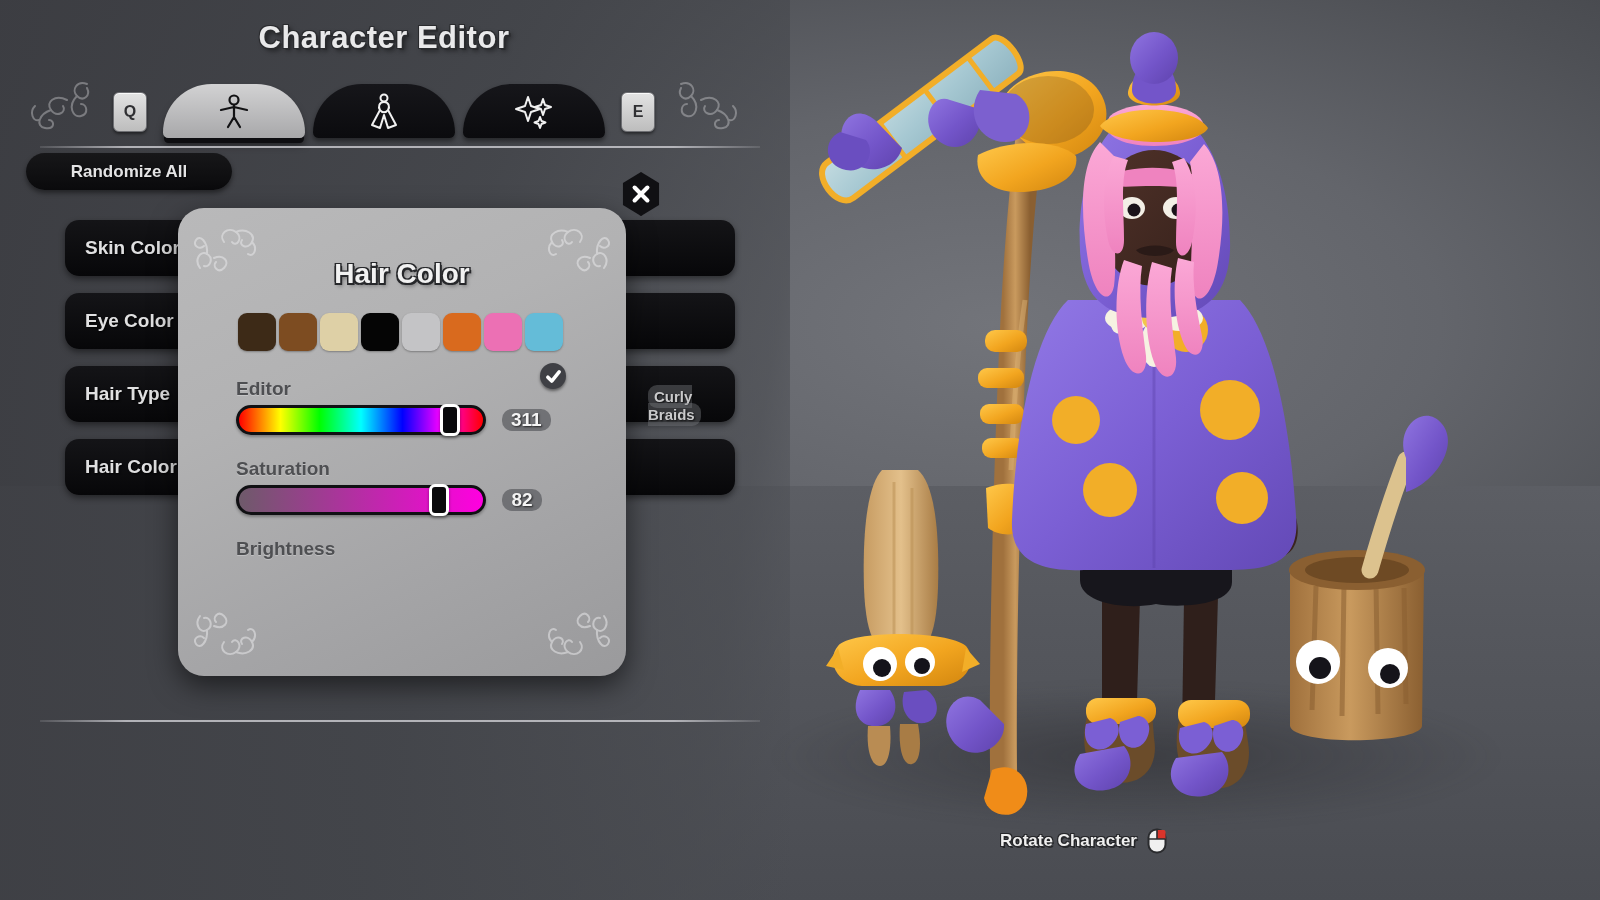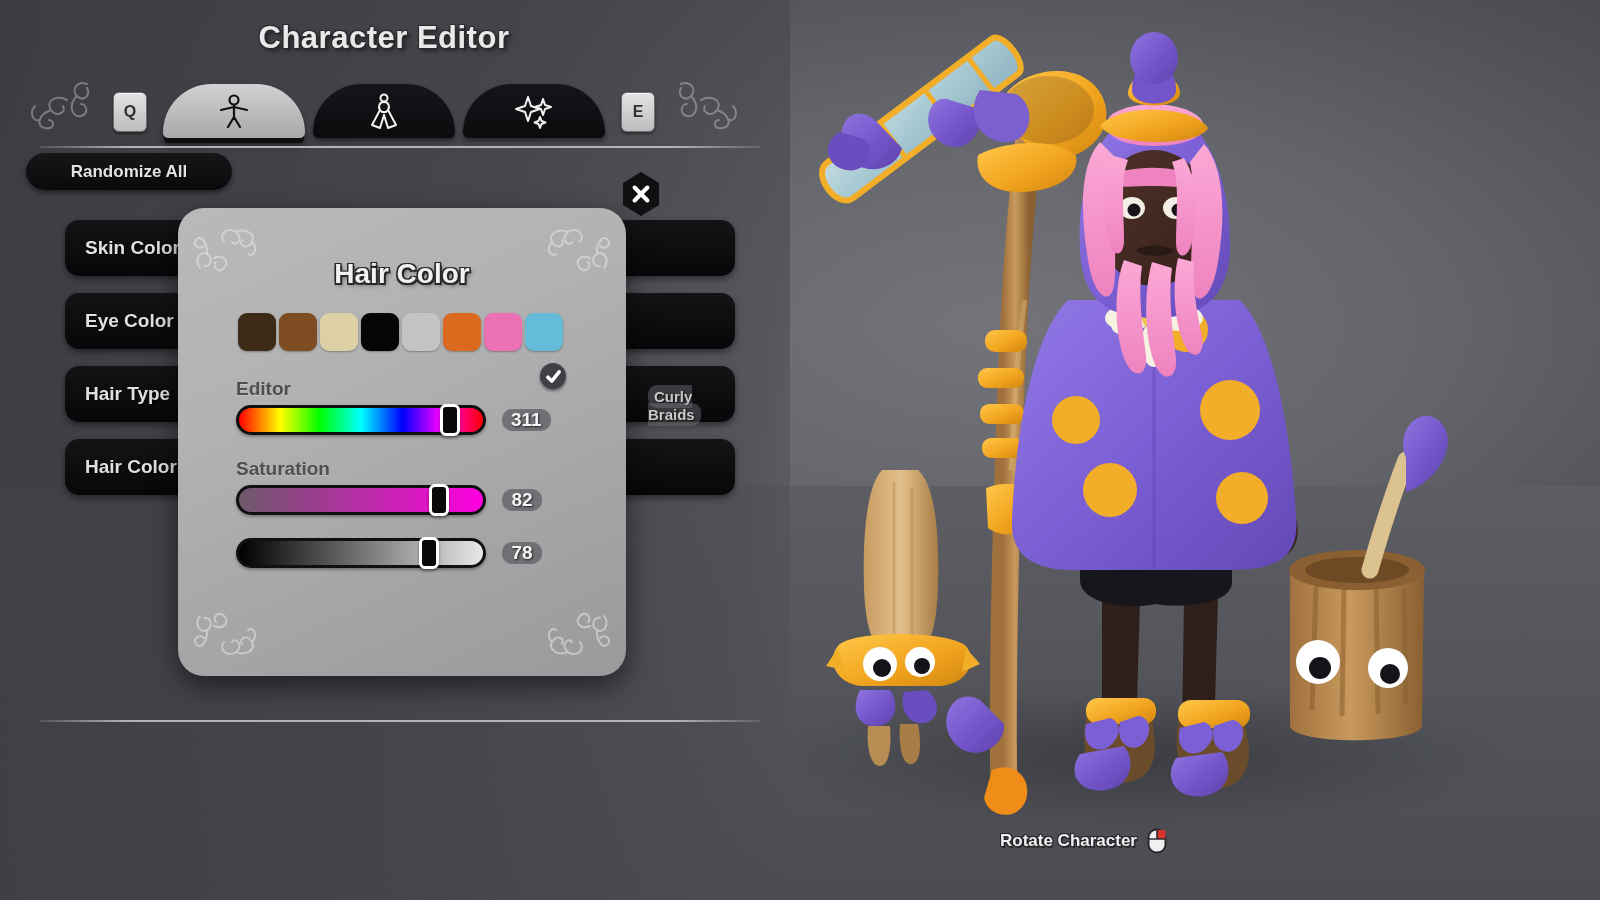--- a/index.html
+++ b/index.html
@@ -578,26 +578,21 @@
     <div class="slabel">Saturation</div>
     <div class="sliderwrap">
       <div class="track" id="trSat">
         <div class="knob" style="left:82%"></div>
       </div>
       <div class="numbadge">82</div>
     </div>
   </div>
 
   <div class="sliderblock" id="sbBri">
-    <div class="sliderwrap">
-      <div class="track" id="trBri">
-        <div class="knob" style="left:78%"></div>
-      </div>
-      <div class="numbadge">78</div>
-    </div>
+    <div class="slabel">Brightness</div>
   </div>
 
 </div>
 
 <div id="hint">
   <span class="htext">Rotate Character</span>
   <svg viewBox="0 0 20 26">
     <rect x="1.5" y="1.5" width="17" height="23" rx="8" fill="#f0f0f0" stroke="#2a2b2e" stroke-width="2"></rect>
     <path d="M10 2 L17 2 C18 2 18.5 3 18.5 4 L18.5 11 L10 11 Z" fill="#d9342b"></path>
     <path d="M10 2 L10 11 M1.5 11 L18.5 11" stroke="#2a2b2e" stroke-width="1.6"></path>

